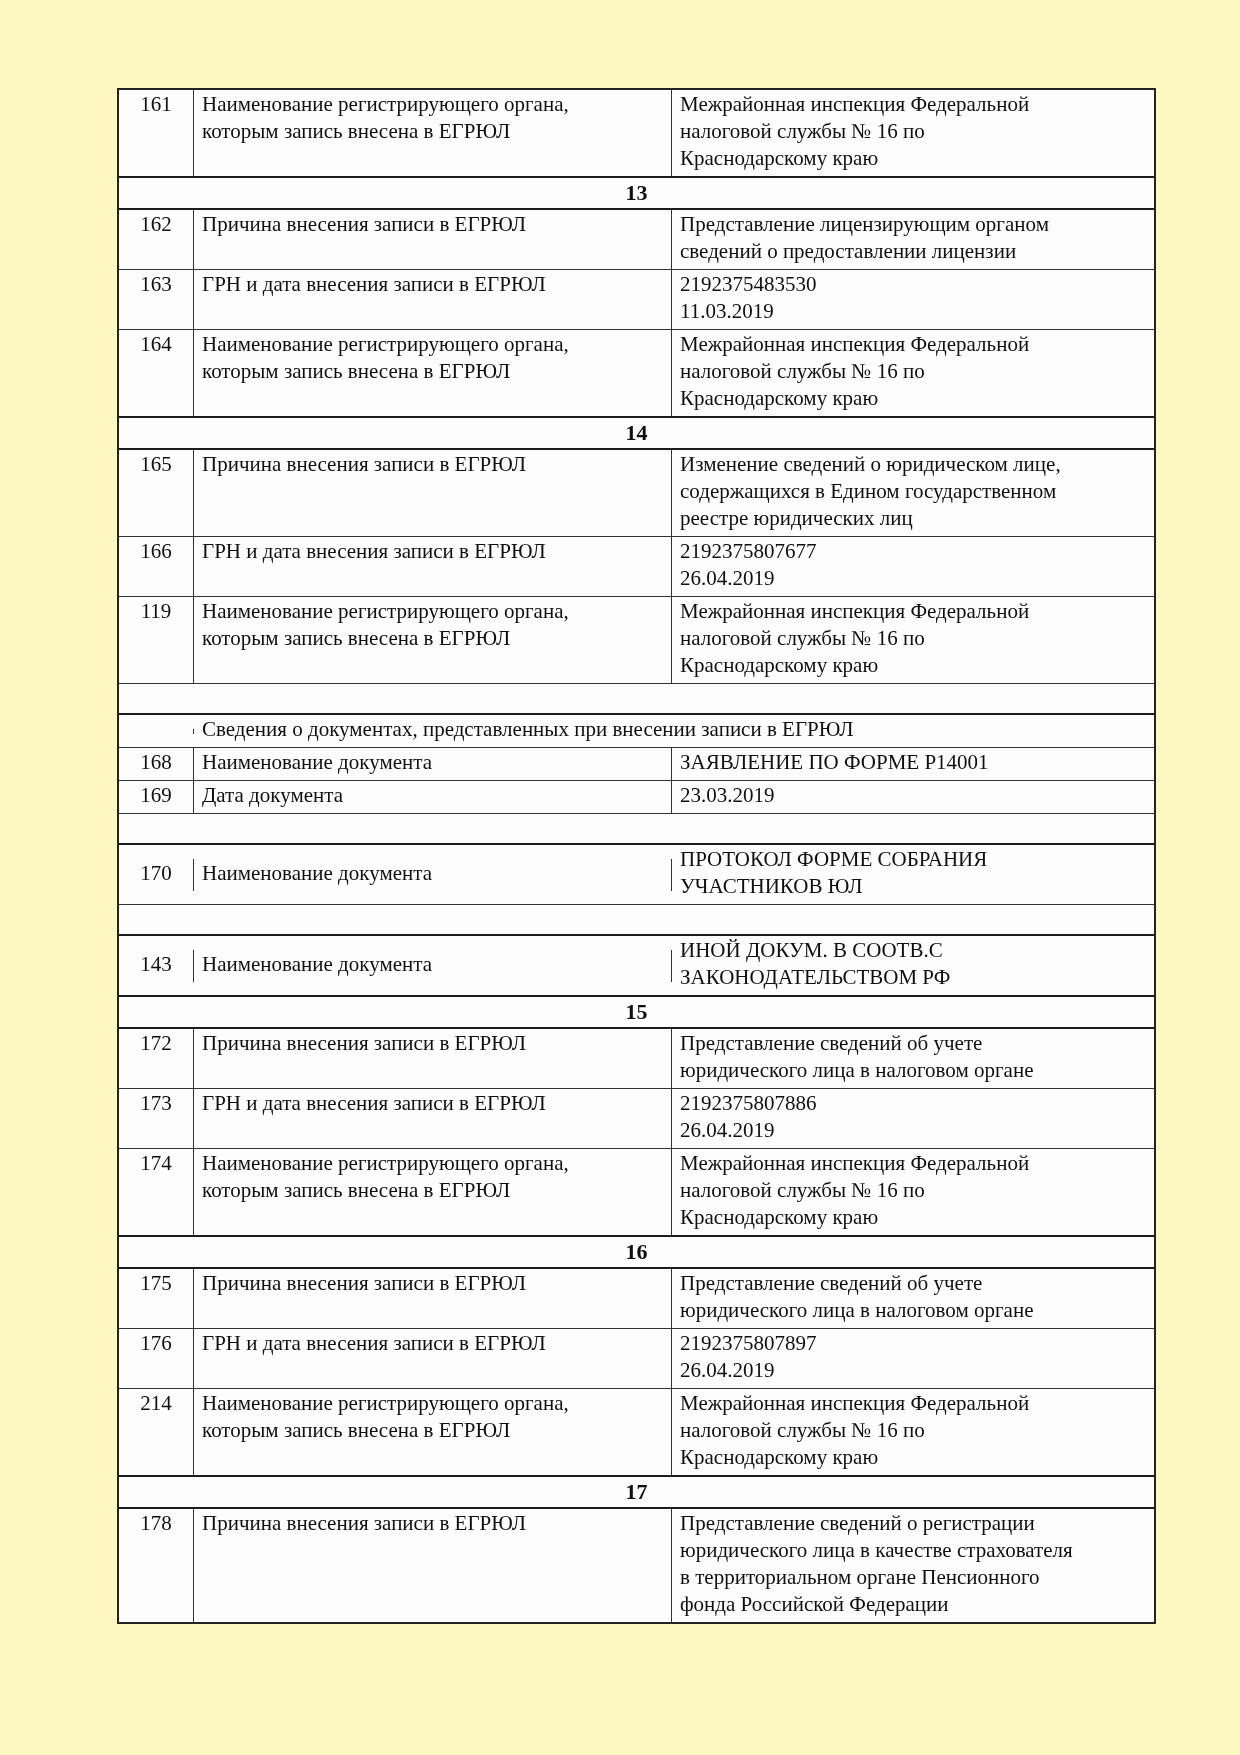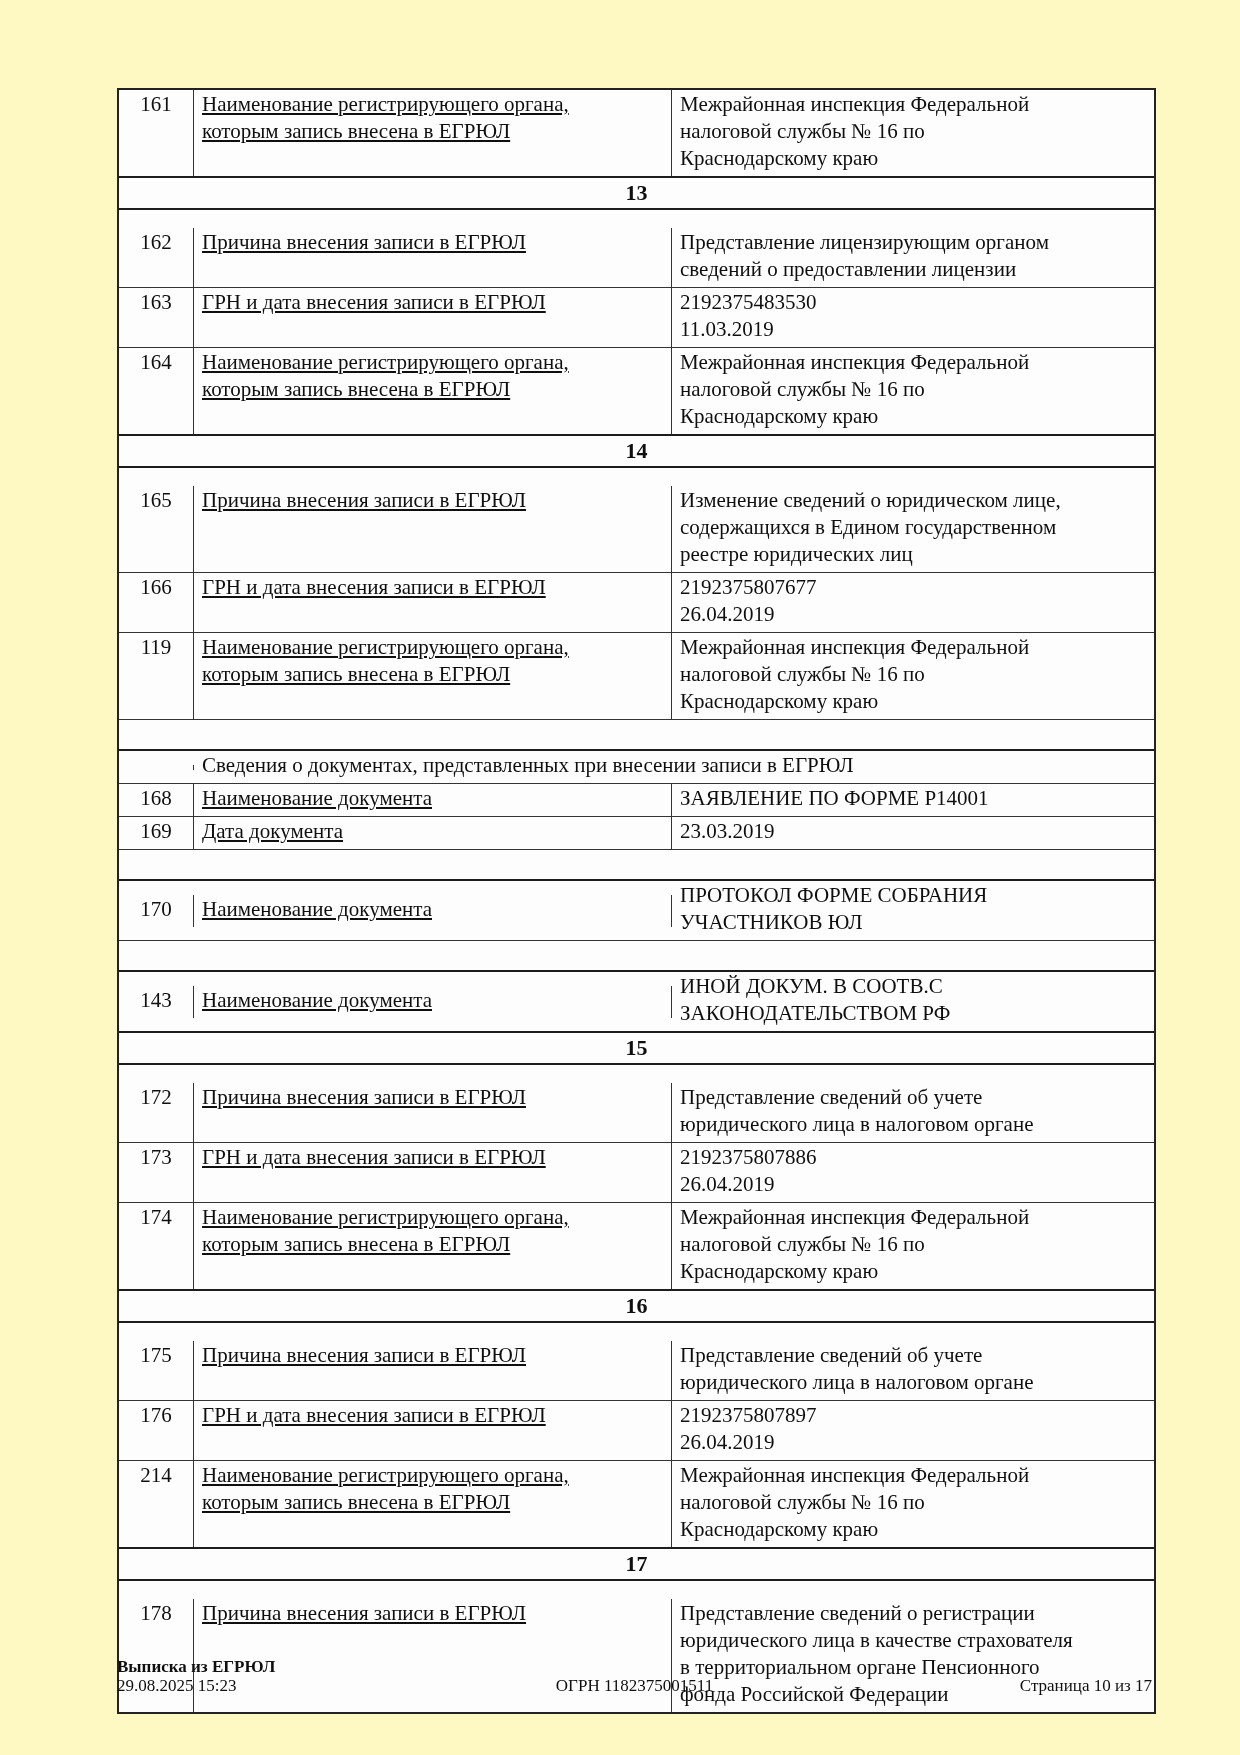--- a/index.html
+++ b/index.html
@@ -29,21 +29,21 @@
     border-top: 1.5px solid #333333;
     min-height: 33px;
     box-sizing: border-box;
   }
   .row.first { border-top: 0; }
   .row.band {
     border-top: 2.5px solid #1d1d1d;
     border-bottom: 2.5px solid #1d1d1d;
     min-height: 30px;
   }
-  .row.nt { border-top: 0; margin-top: 18px; }
+  .row.nt { border-top: 0; }
   .row.tt { border-top: 2.5px solid #1d1d1d; align-items: center; }
   .row.blank { min-height: 30px; }
   .cell {
     box-sizing: border-box;
     padding: 1px 8px 4px 8px;
     font-size: 21px;
     line-height: 27px;
     white-space: pre-line;
     overflow: hidden;
   }
@@ -51,21 +51,20 @@
     width: 75px;
     flex: 0 0 75px;
     text-align: center;
     padding: 1px 2px 4px 2px;
     border-right: 1.5px solid #333333;
   }
   .cell.label {
     width: 478px;
     flex: 0 0 478px;
     border-right: 1.5px solid #333333;
-    text-decoration: underline;
   }
   .cell.value { flex: 1 1 auto; }
   .cell.dochead { flex: 1 1 auto; }
   .band-num {
     width: 100%;
     text-align: center;
     font-weight: 700;
     font-size: 22px;
     line-height: 30px;
   }
@@ -253,22 +252,14 @@
       <div class="cell num">178</div>
       <div class="cell label">Причина внесения записи в ЕГРЮЛ</div>
       <div class="cell value">Представление сведений о регистрации
 юридического лица в качестве страхователя
 в территориальном органе Пенсионного
 фонда Российской Федерации</div>
     </div>
 
   </div>
 
-  <div class="footer">
-    <div class="f-title">Выписка из ЕГРЮЛ</div>
-    <div class="f-line">
-      <span class="f-datetime">29.08.2025 15:23</span>
-      <span class="f-ogrn">ОГРН 1182375001511</span>
-      <span class="f-page">Страница 10 из 17</span>
-    </div>
-  </div>
 
 </div>
 
 </body></html>

